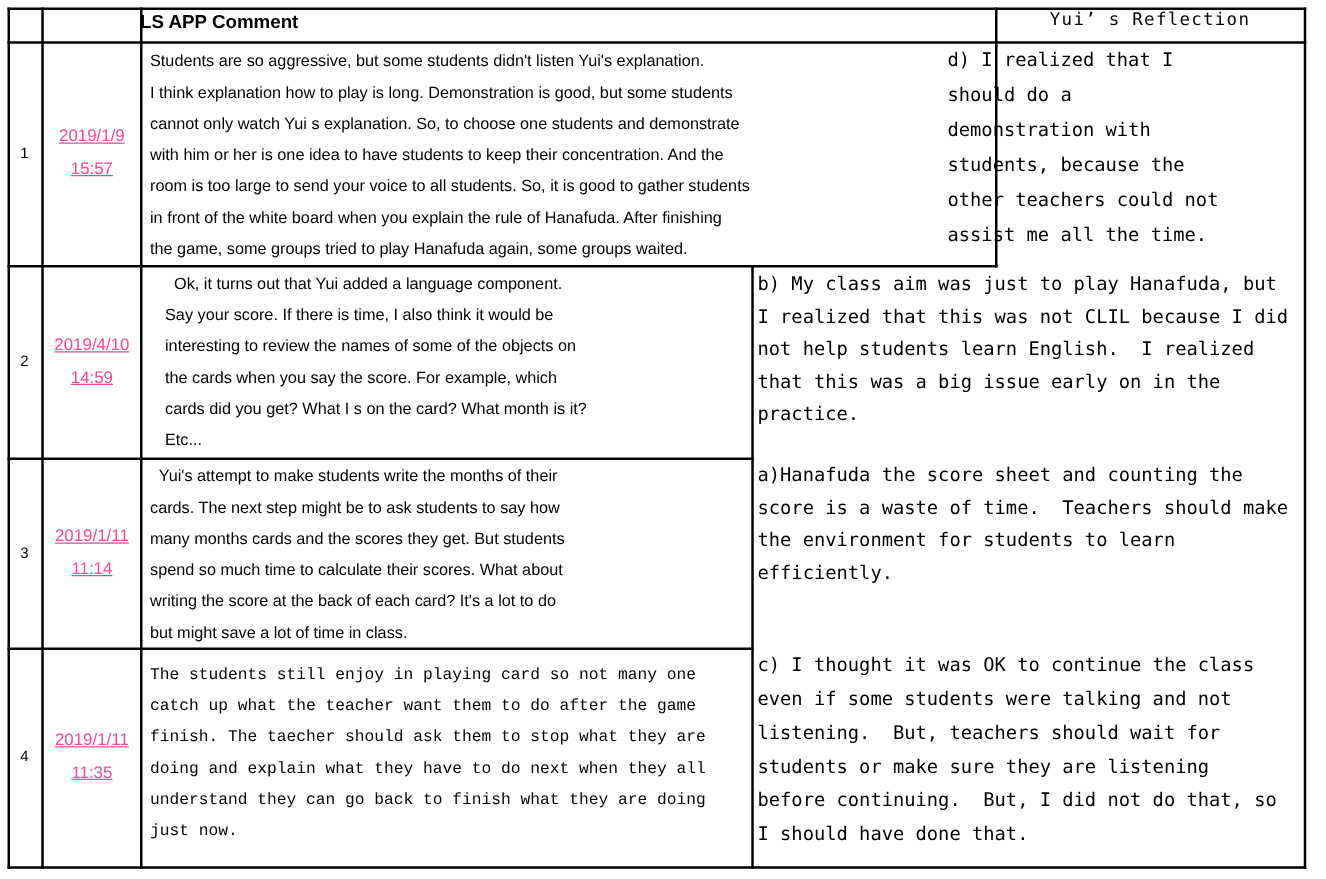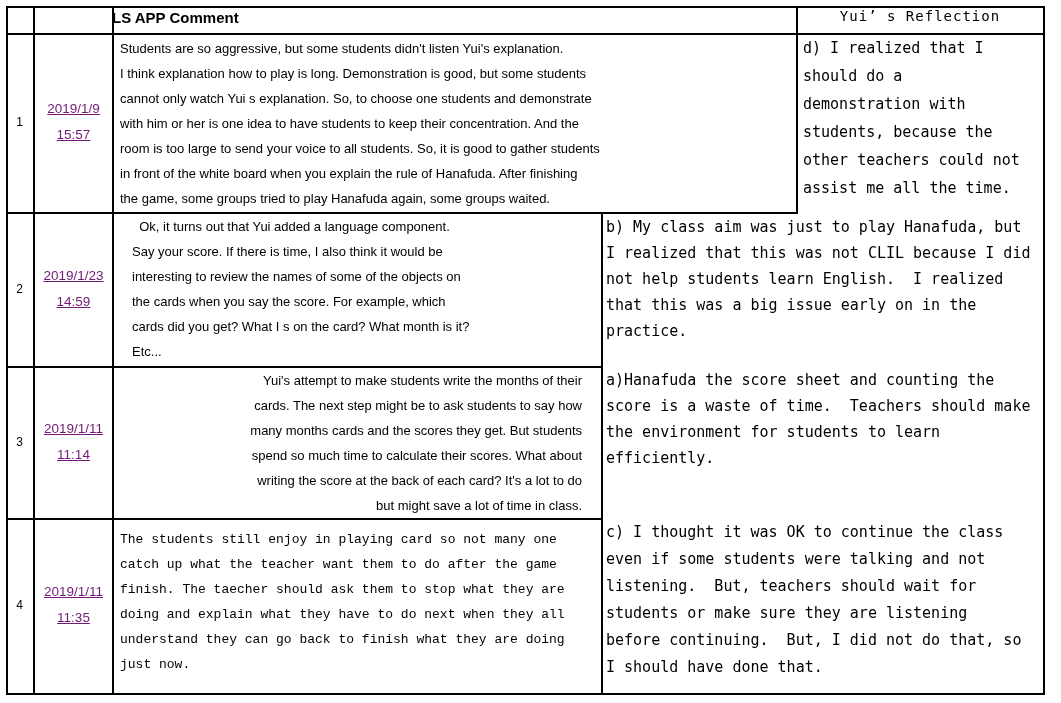--- a/index.html
+++ b/index.html
@@ -3,21 +3,21 @@
 <meta charset="utf-8">
 <style>
   html,body{margin:0;padding:0;background:#ffffff;}
   body{width:1061px;height:703px;position:relative;font-family:"Liberation Sans",sans-serif;color:#000;overflow:hidden;}
   .bline{position:absolute;background:#000;}
   .txt{position:absolute;}
   .hdr-comment{left:112px;top:9px;width:685px;text-align:left;font-size:15px;font-weight:bold;font-family:"Liberation Sans",sans-serif;}
   .hdr-reflection{left:797px;top:8px;width:246px;text-align:center;font-size:14px;letter-spacing:1px;font-family:"DejaVu Sans Mono",monospace;}
   .rownum{left:6px;width:27px;text-align:center;font-size:12px;}
   .datecell{left:35px;width:77px;text-align:center;}
-  .date-link{display:block;color:#701a75;text-decoration:underline;font-size:13.5px;line-height:26px;cursor:pointer;}
+  .date-link{display:block;color:#ec4899;text-decoration:underline;font-size:13.5px;line-height:26px;cursor:pointer;}
   .date-link span{display:block;}
   .comment{font-size:13px;line-height:25px;white-space:pre;font-family:"Liberation Sans",sans-serif;}
   .reflection{font-family:"DejaVu Sans Mono",monospace;font-size:15px;line-height:26px;white-space:pre;}
   .refl-d{line-height:28px;}
   .refl-c{line-height:27px;}
 </style>
 </head>
 <body>
 
 <div>
@@ -44,21 +44,21 @@
   <div class="txt rownum" style="top:598px;">4</div>
 
   <div class="txt datecell" style="top:96px;">
     <a class="date-link">
         <span>2019/1/9</span>
         <span>15:57</span>
       </a>
   </div>
   <div class="txt datecell" style="top:263px;">
     <a class="date-link">
-        <span>2019/1/23</span>
+        <span>2019/4/10</span>
         <span>14:59</span>
       </a>
   </div>
   <div class="txt datecell" style="top:416px;">
     <a class="date-link">
         <span>2019/1/11</span>
         <span>11:14</span>
       </a>
   </div>
   <div class="txt datecell" style="top:579px;">
@@ -74,34 +74,34 @@
 with him or her is one idea to have students to keep their concentration. And the
 room is too large to send your voice to all students. So, it is good to gather students
 in front of the white board when you explain the rule of Hanafuda. After finishing
 the game, some groups tried to play Hanafuda again, some groups waited.</div>
   <div class="txt comment" style="left:132px;top:214px;width:478px;">  Ok, it turns out that Yui added a language component.
 Say your score. If there is time, I also think it would be
 interesting to review the names of some of the objects on
 the cards when you say the score. For example, which
 cards did you get? What I s on the card? What month is it?
 Etc...</div>
-  <div class="txt comment" style="left:104px;top:368px;width:478px;text-align:right;">  Yui's attempt to make students write the months of their
+  <div class="txt comment" style="left:120px;top:368px;width:478px;">  Yui's attempt to make students write the months of their
 cards. The next step might be to ask students to say how
 many months cards and the scores they get. But students
 spend so much time to calculate their scores. What about
 writing the score at the back of each card? It's a lot to do
 but might save a lot of time in class.</div>
   <div class="txt comment" style="left:120px;top:527px;width:478px;font-family:Liberation Mono, monospace;">The students still enjoy in playing card so not many one
 catch up what the teacher want them to do after the game
 finish. The taecher should ask them to stop what they are
 doing and explain what they have to do next when they all
 understand they can go back to finish what they are doing
 just now.</div>
 
-  <div class="txt reflection refl-d" style="left:803px;top:34px;width:238px;">d) I realized that I
+  <div class="txt reflection refl-d" style="left:758px;top:34px;width:238px;">d) I realized that I
 should do a
 demonstration with
 students, because the
 other teachers could not
 assist me all the time.</div>
   <div class="txt reflection" style="left:606px;top:214px;width:436px;">b) My class aim was just to play Hanafuda, but
 I realized that this was not CLIL because I did
 not help students learn English.  I realized
 that this was a big issue early on in the
 practice.</div>

